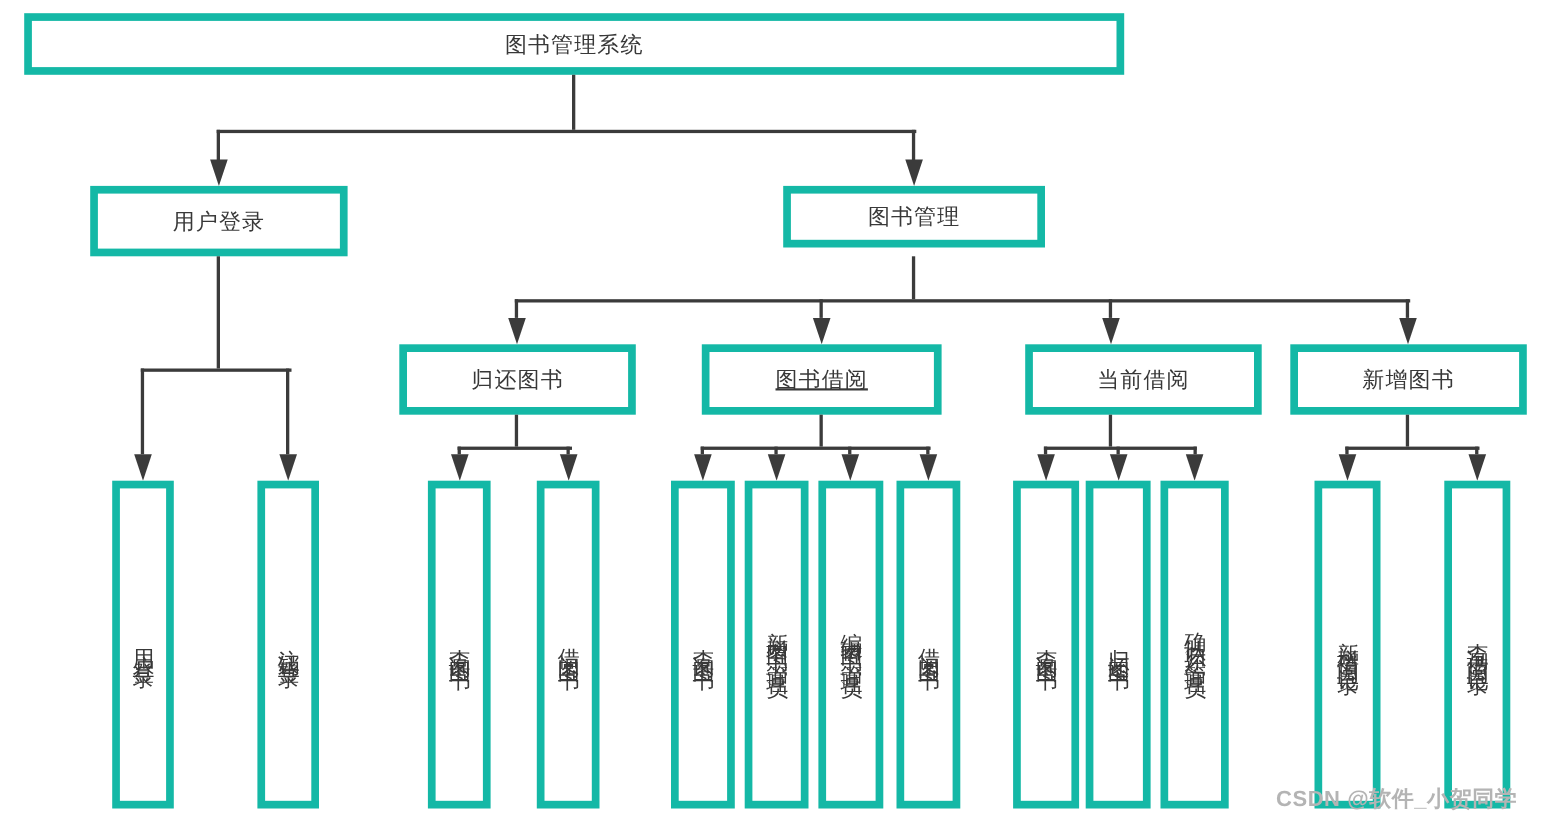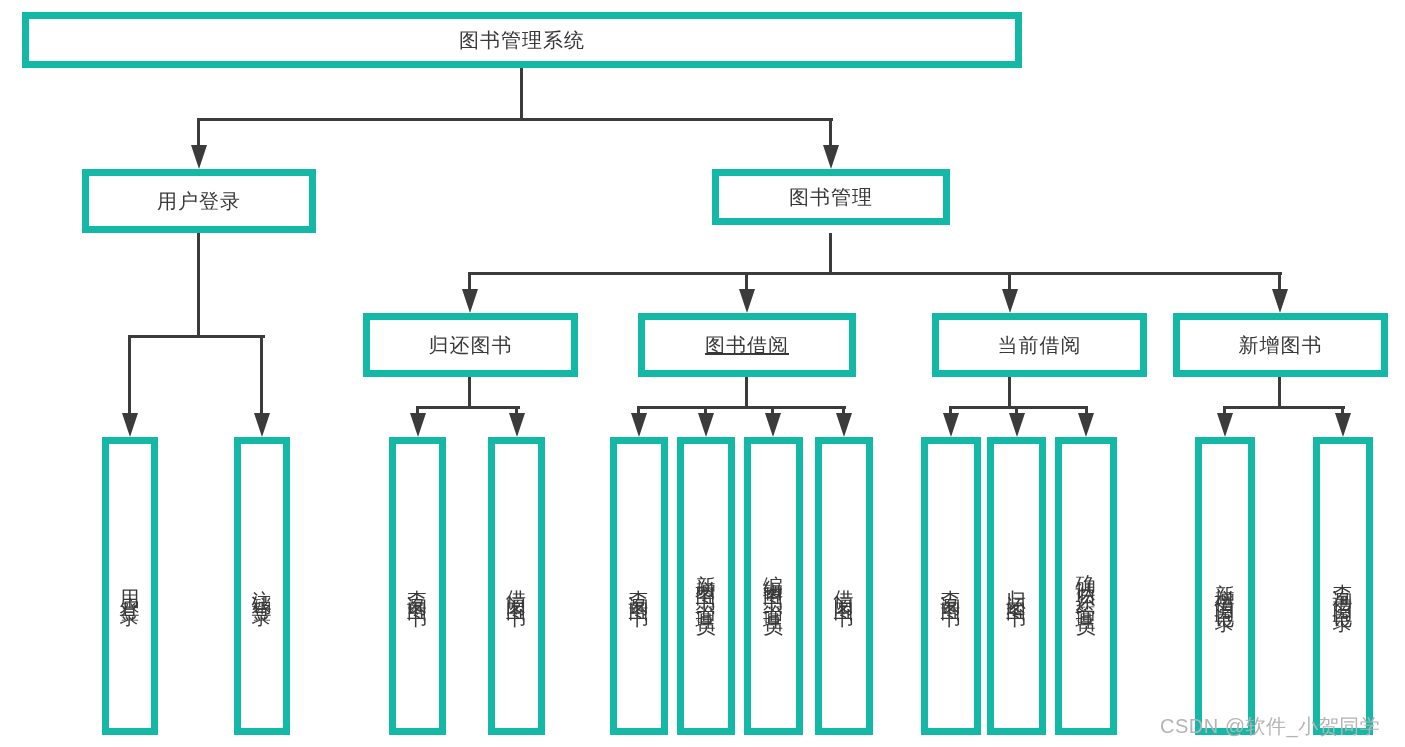--- a/index.html
+++ b/index.html
@@ -49,20 +49,21 @@
     border-top: 24px solid #3b3b3b;
   }
   .watermark {
     position: absolute;
     left: 1160px;
     top: 713px;
     font-size: 20px;
     color: #b4b4b4;
     letter-spacing: 0.5px;
     white-space: nowrap;
+    font-weight: bold;
   }
 </style>
 </head>
 <body>
 
 <div class="canvas">
 
   <div class="box" style="left:22px; top:12px; width:1000px; height:56px;">图书管理系统</div>
 
   <div class="line" style="left:520px; top:68px; width:3px; height:50px;"></div>

